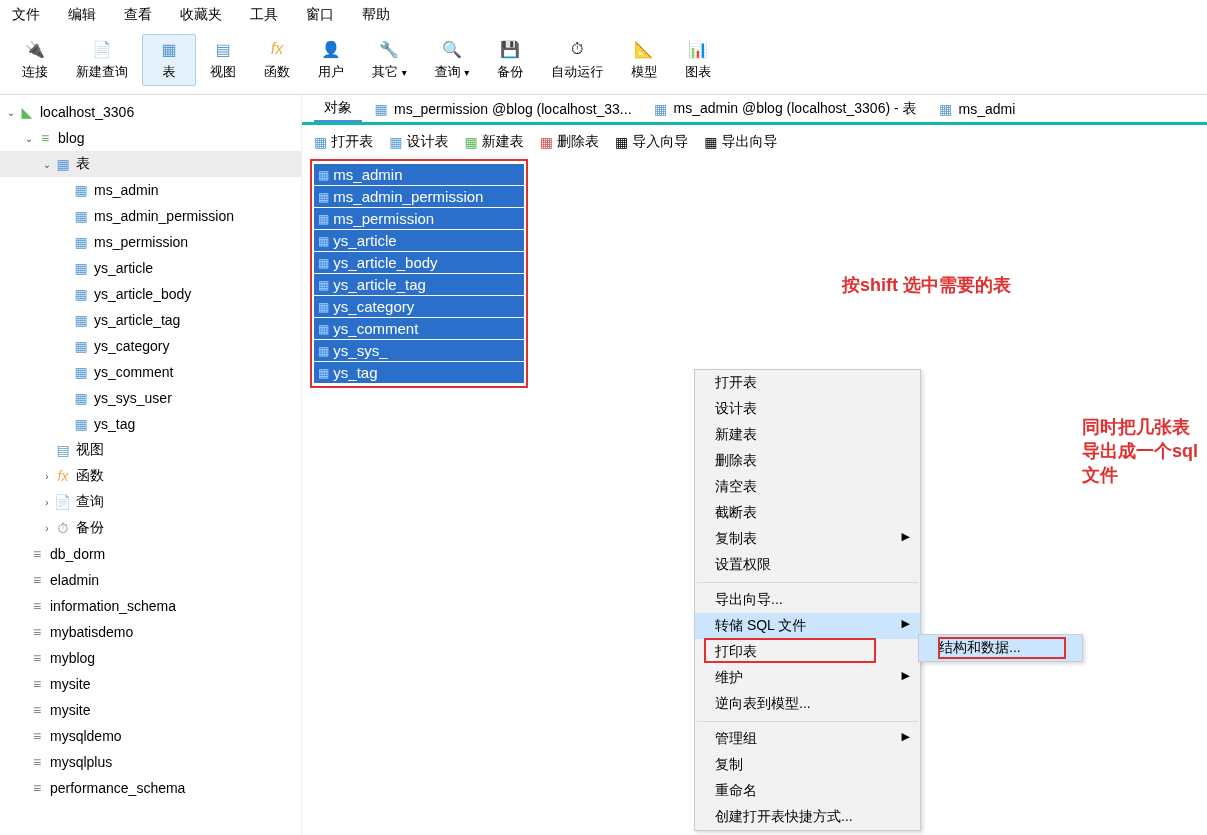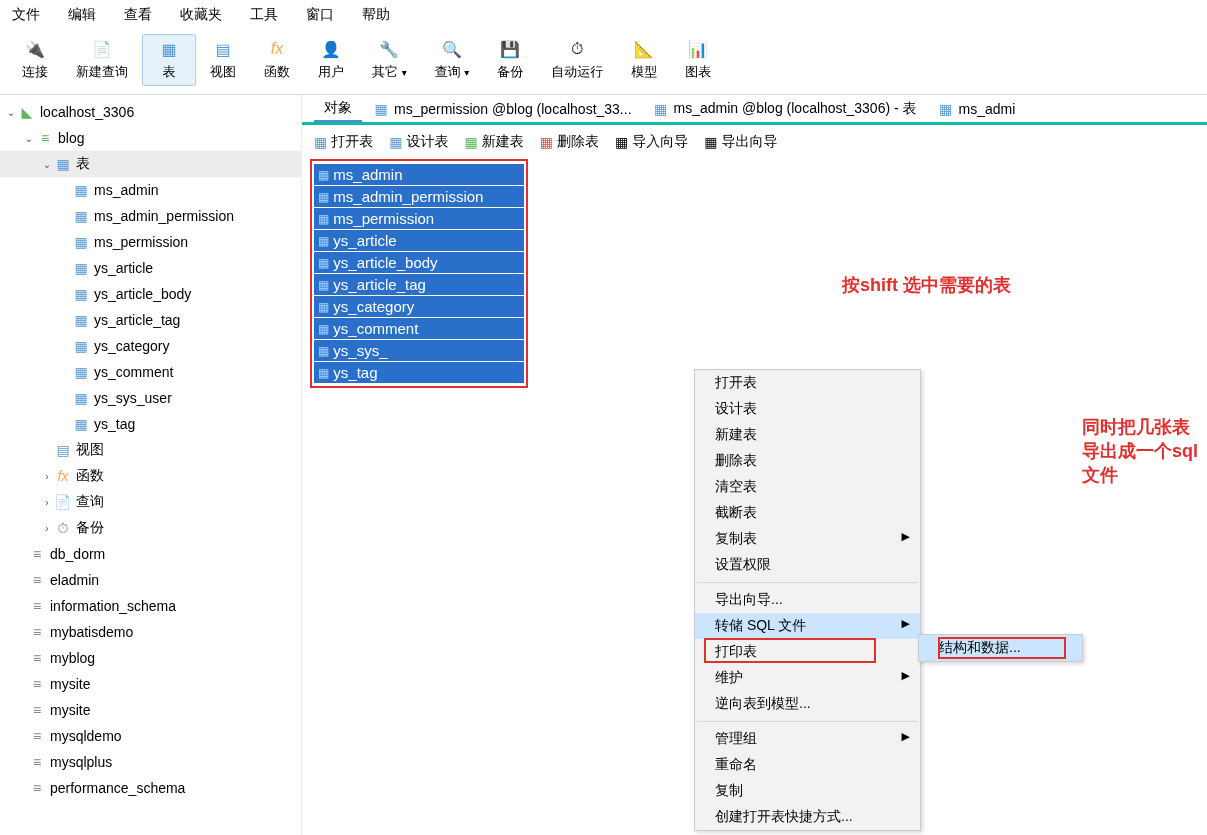--- a/index.html
+++ b/index.html
@@ -348,22 +348,22 @@
       <div class="ctx-item"><span>复制表</span><span class="arr">▶</span></div>
       <div class="ctx-item">设置权限</div>
       <div class="ctx-sep"></div>
       <div class="ctx-item">导出向导...</div>
       <div class="ctx-item hl"><span>转储 SQL 文件</span><span class="arr">▶</span></div>
       <div class="ctx-item">打印表</div>
       <div class="ctx-item"><span>维护</span><span class="arr">▶</span></div>
       <div class="ctx-item">逆向表到模型...</div>
       <div class="ctx-sep"></div>
       <div class="ctx-item"><span>管理组</span><span class="arr">▶</span></div>
+      <div class="ctx-item">复制</div>
       <div class="ctx-item">重命名</div>
-      <div class="ctx-item">复制</div>
       <div class="ctx-item">创建打开表快捷方式...</div>
     </div>
     <div class="ctx-box1"></div>
 
     <div class="sub-menu">
       <div class="sub-item hl">结构和数据...</div>
     </div>
     <div class="ctx-box2"></div>
   </div>
 </div>

